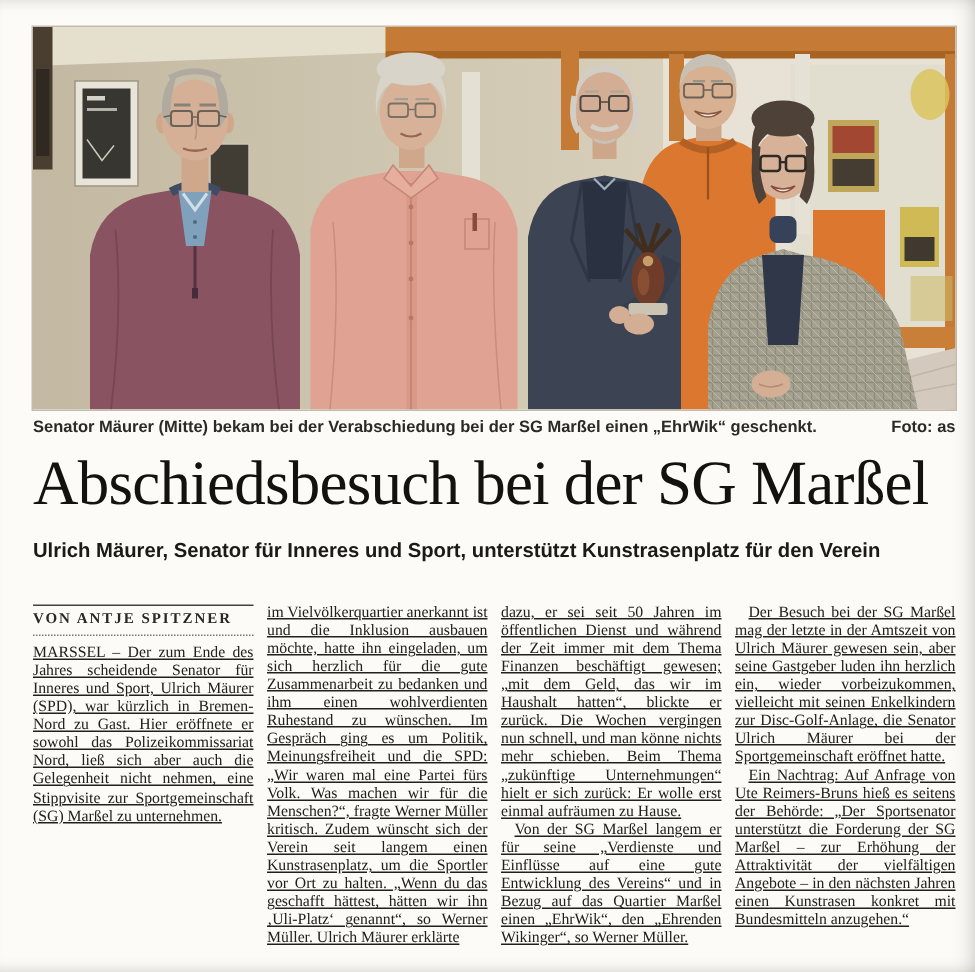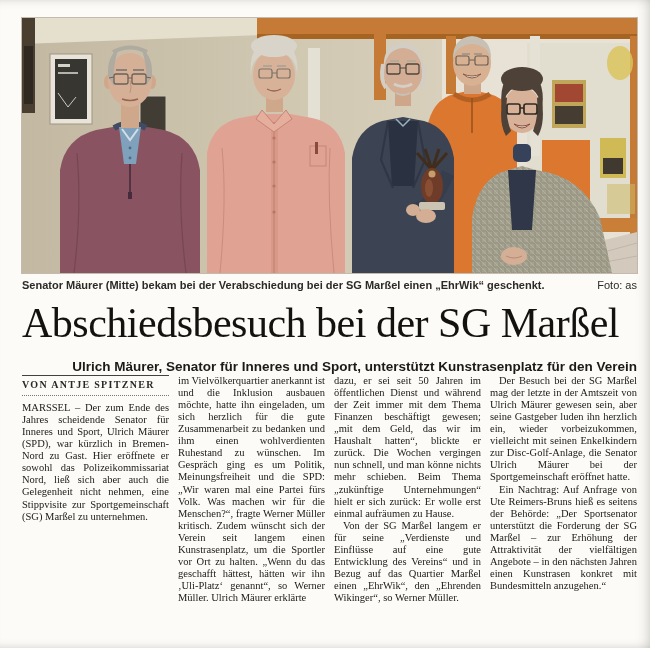--- a/index.html
+++ b/index.html
@@ -14,35 +14,35 @@
     box-shadow:inset -10px 0 14px -10px rgba(90,85,75,.35),
                inset 0 -8px 10px -8px rgba(90,85,75,.22),
                inset 0 10px 10px -10px rgba(90,85,75,.18);
   }
   .photo-frame{width:615px;height:255px;display:block;outline:1px solid #c3bcae;}
   .caption-row{
     width:615px;display:flex;justify-content:space-between;align-items:flex-end;
     margin-top:6px;font-family:"Liberation Sans","DejaVu Sans",sans-serif;
     font-size:11px;line-height:13px;color:#2c2a27;font-weight:600;
   }
-  .caption-row .credit{font-weight:400;white-space:nowrap;margin-left:0;}
+  .caption-row .credit{font-weight:700;white-space:nowrap;margin-left:0;}
   h1.headline{
     margin:9px 0 0 0;width:615px;text-align:left;
     font-family:"Liberation Serif","DejaVu Serif",serif;font-weight:400;
     font-size:42px;line-height:1.06;letter-spacing:-0.5px;color:#14120f;
   }
   h2.subheadline{
-    margin:13px 0 0 0;width:615px;text-align:right;
+    margin:13px 0 0 0;width:615px;text-align:left;
     font-family:"Liberation Sans","DejaVu Sans",sans-serif;font-weight:700;
     font-size:13.5px;line-height:1.2;color:#1c1a17;
   }
-  .columns{display:flex;gap:9px;width:616px;margin-top:0;}
+  .columns{display:flex;gap:9px;width:616px;margin-top:28px;}
   .col{width:147px;flex:0 0 147px;font-size:10.5px;line-height:12.1px;
        text-align:justify;hyphens:auto;color:#22201d;}
-  .col p{margin:0;}
+  .col p{margin:0;text-decoration:underline;}
   .col p.indent{text-indent:9px;}
   .byline{
     font-weight:700;font-size:10px;letter-spacing:1.3px;color:#2a2825;
     border-top:1px solid #45413b;border-bottom:1px dotted #7a756d;
     padding:3px 0 4px 0;margin-bottom:6px;white-space:nowrap;
   }
 </style>
 </head>
 <body>
 

